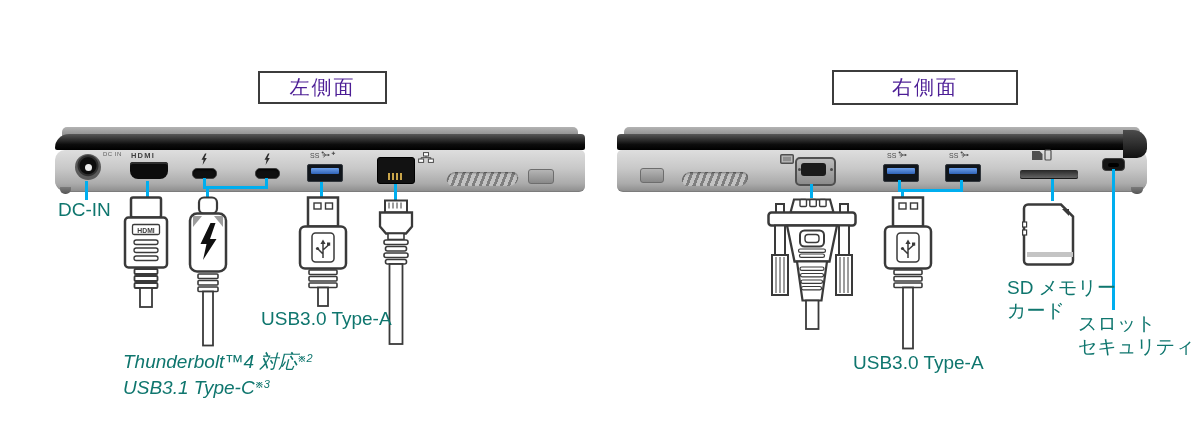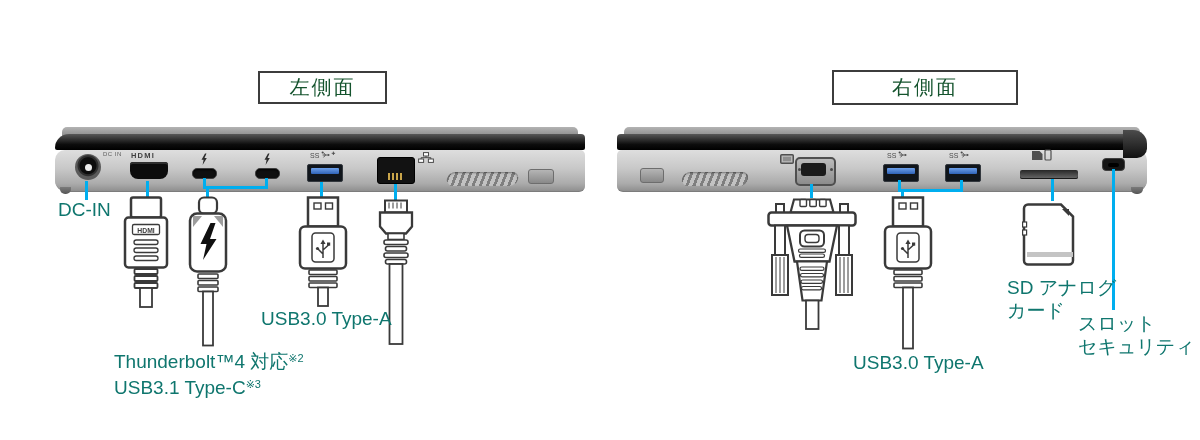--- a/index.html
+++ b/index.html
@@ -5,21 +5,21 @@
   :root { --callout:#00AEEF; --ink:#111; --art:#3a3a3a; }
   html,body{margin:0;padding:0;background:#fff;}
   #canvas{
     position:relative;width:1200px;height:440px;background:#fff;overflow:hidden;
     font-family:"Liberation Sans","DejaVu Sans",sans-serif;color:var(--ink);
   }
   .abs{position:absolute;}
   .hdr{
     position:absolute;border:2px solid #3c3c3c;background:#fff;
     display:flex;align-items:center;justify-content:center;
-    font-size:20px;letter-spacing:2px;color:#14532d;
+    font-size:20px;letter-spacing:2px;color:#4c1d95;
   }
   .cline{position:absolute;background:var(--callout);}
   .lbl{position:absolute;font-size:19px;color:#0f766e;white-space:nowrap;line-height:23px;}
   .lbl sup{font-size:11px;vertical-align:6px;letter-spacing:0;}
   
   .laptop{position:absolute;width:530px;height:66px;}
   .lid-top{position:absolute;left:7px;right:7px;top:0;height:9px;
     background:linear-gradient(#b3b3b3,#8d8d8d);border-radius:5px 5px 0 0;}
   .lid-dark{position:absolute;left:0;right:0;top:7px;height:16px;
     background:linear-gradient(#585858,#0d0d0d 65%,#000);}
@@ -292,33 +292,33 @@
     <path d="M7 3.5 h33 l12 12 v44 a4 4 0 0 1 -4 4 h-41 a4 4 0 0 1 -4 -4 v-52 a4 4 0 0 1 4 -4 z" fill="#fff" stroke="#3a3a3a" stroke-width="2.5"></path>
     <path d="M41 8 l7 7 v-7 z" fill="#3a3a3a"></path>
     <rect x="1.6" y="21" width="4" height="5" fill="#fff" stroke="#3a3a3a" stroke-width="1.2"></rect>
     <rect x="1.6" y="29" width="4" height="5" fill="#fff" stroke="#3a3a3a" stroke-width="1.2"></rect>
     <rect x="6" y="51" width="46" height="5" fill="#c4c4c4"></rect>
   </svg>
 
   <div class="lbl" style="left:58px;top:198px;">
     <span>DC-IN</span>
   </div>
-  <div class="lbl" style="left:114px;top:347px;">
+  <div class="lbl" style="left:123px;top:347px;font-style:italic;">
     <div><span>Thunderbolt™4 対応</span><sup>※2</sup></div>
     <div><span>USB3.1 Type-C</span><sup>※3</sup></div>
   </div>
   <div class="lbl" style="left:261px;top:307px;">
     <span>USB3.0 Type-A</span>
   </div>
 
   <div class="lbl" style="left:853px;top:351px;">
     <span>USB3.0 Type-A</span>
   </div>
   <div class="lbl" style="left:1007px;top:276px;">
-    <div>SD アナログ</div>
+    <div>SD メモリー</div>
     <div>カード</div>
   </div>
   <div class="lbl" style="left:1078px;top:312px;">
     <div>スロット</div>
     <div>セキュリティ</div>
   </div>
 
 </div>
 
 </body></html>

